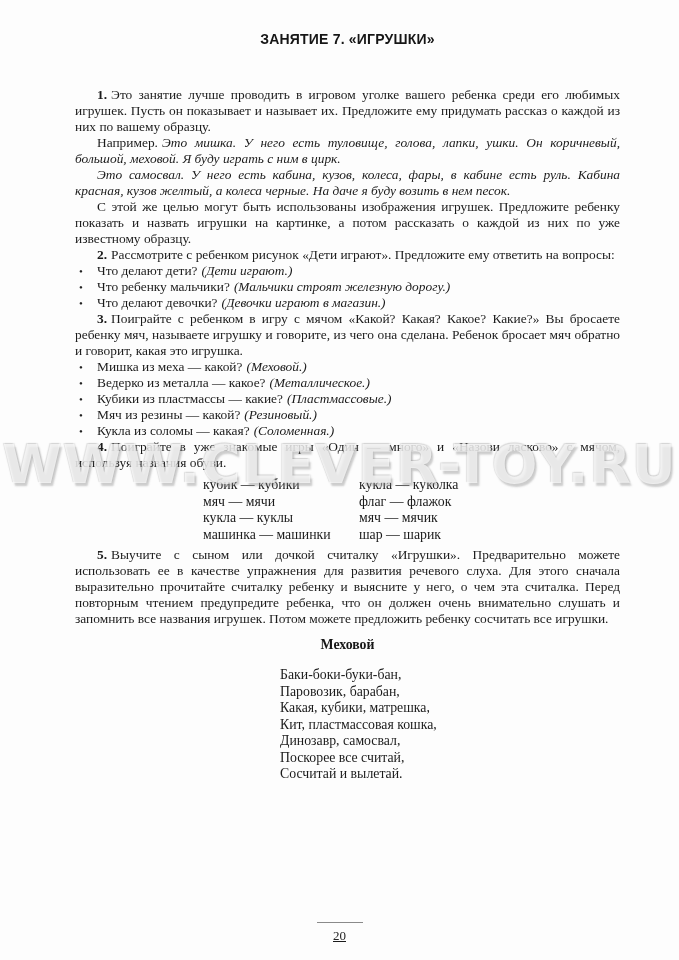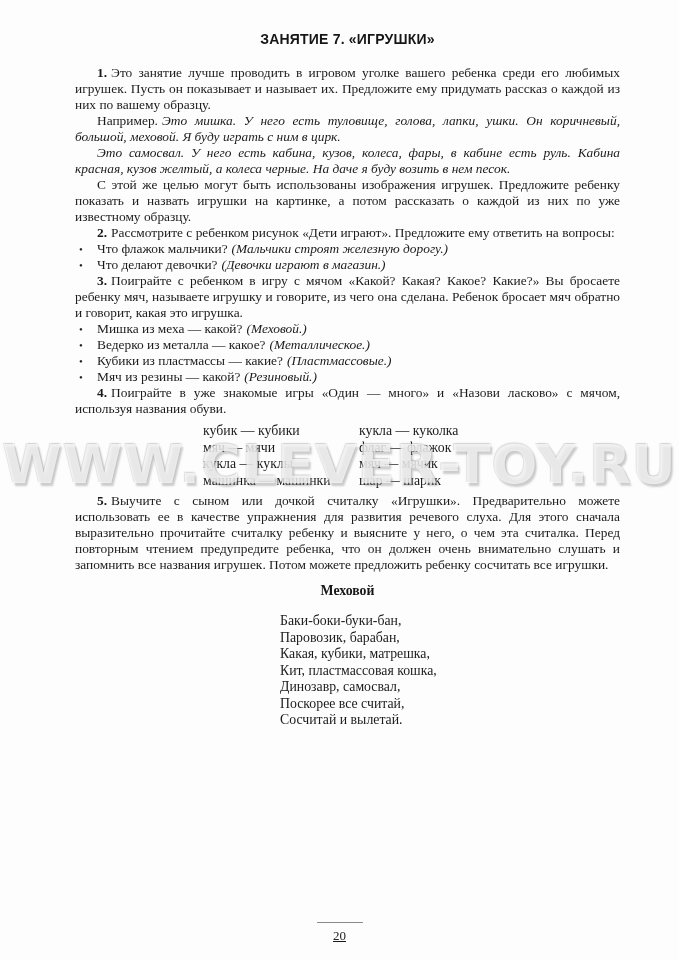--- a/index.html
+++ b/index.html
@@ -18,21 +18,21 @@
     left:75px; top:31px;
     width:545px;
   }
   .doc-title {
     font-family:"Liberation Sans", sans-serif;
     font-size:14px;
     font-weight:bold;
     text-align:center;
     letter-spacing:0.2px;
     color:#161616;
-    margin:0 0 18px 0;
+    margin:0 0 40px 0;
   }
   p.para {
     margin:0;
     font-size:13.4px;
     line-height:16px;
     text-align:justify;
     text-indent:22px;
   }
   .num { font-weight:bold; margin-right:4px; }
   .lead { margin-right:4px; }
@@ -116,31 +116,33 @@
 
     <p class="para"><span class="lead">Например.</span><span class="it">Это мишка. У него есть туловище, голова, лапки, ушки. Он коричневый, большой, меховой. Я буду играть с ним в цирк.</span></p>
 
     <p class="para it">Это самосвал. У него есть кабина, кузов, колеса, фары, в кабине есть руль. Кабина красная, кузов желтый, а колеса черные. На даче я буду возить в нем песок.</p>
 
     <p class="para">С этой же целью могут быть использованы изображения игрушек. Предложите ребенку показать и назвать игрушки на картинке, а потом рассказать о каждой из них по уже известному образцу.</p>
 
     <p class="para"><span class="num">2.</span><span>Рассмотрите с ребенком рисунок «Дети играют». Предложите ему ответить на вопросы:</span></p>
 
     <ul class="dotlist">
-      <li><span>Что флажок мальчики?</span><span class="it">(Мальчики строят железную дорогу.)</span></li>
+      <li><span>Что делают дети?</span><span class="it">(Дети играют.)</span></li>
+      <li><span>Что ребенку мальчики?</span><span class="it">(Мальчики строят железную дорогу.)</span></li>
       <li><span>Что делают девочки?</span><span class="it">(Девочки играют в магазин.)</span></li>
     </ul>
 
     <p class="para"><span class="num">3.</span><span>Поиграйте с ребенком в игру с мячом «Какой? Какая? Какое? Какие?» Вы бросаете ребенку мяч, называете игрушку и говорите, из чего она сделана. Ребенок бросает мяч обратно и говорит, какая это игрушка.</span></p>
 
     <ul class="dotlist">
       <li><span>Мишка из меха — какой?</span><span class="it">(Меховой.)</span></li>
       <li><span>Ведерко из металла — какое?</span><span class="it">(Металлическое.)</span></li>
       <li><span>Кубики из пластмассы — какие?</span><span class="it">(Пластмассовые.)</span></li>
       <li><span>Мяч из резины — какой?</span><span class="it">(Резиновый.)</span></li>
+      <li><span>Кукла из соломы — какая?</span><span class="it">(Соломенная.)</span></li>
     </ul>
 
     <p class="para"><span class="num">4.</span><span>Поиграйте в уже знакомые игры «Один — много» и «Назови ласково» с мячом, используя названия обуви.</span></p>
 
     <div class="pairs">
       <div class="pair-col1">
         <div>кубик — кубики</div>
         <div>мяч — мячи</div>
         <div>кукла — куклы</div>
         <div>машинка — машинки</div>

